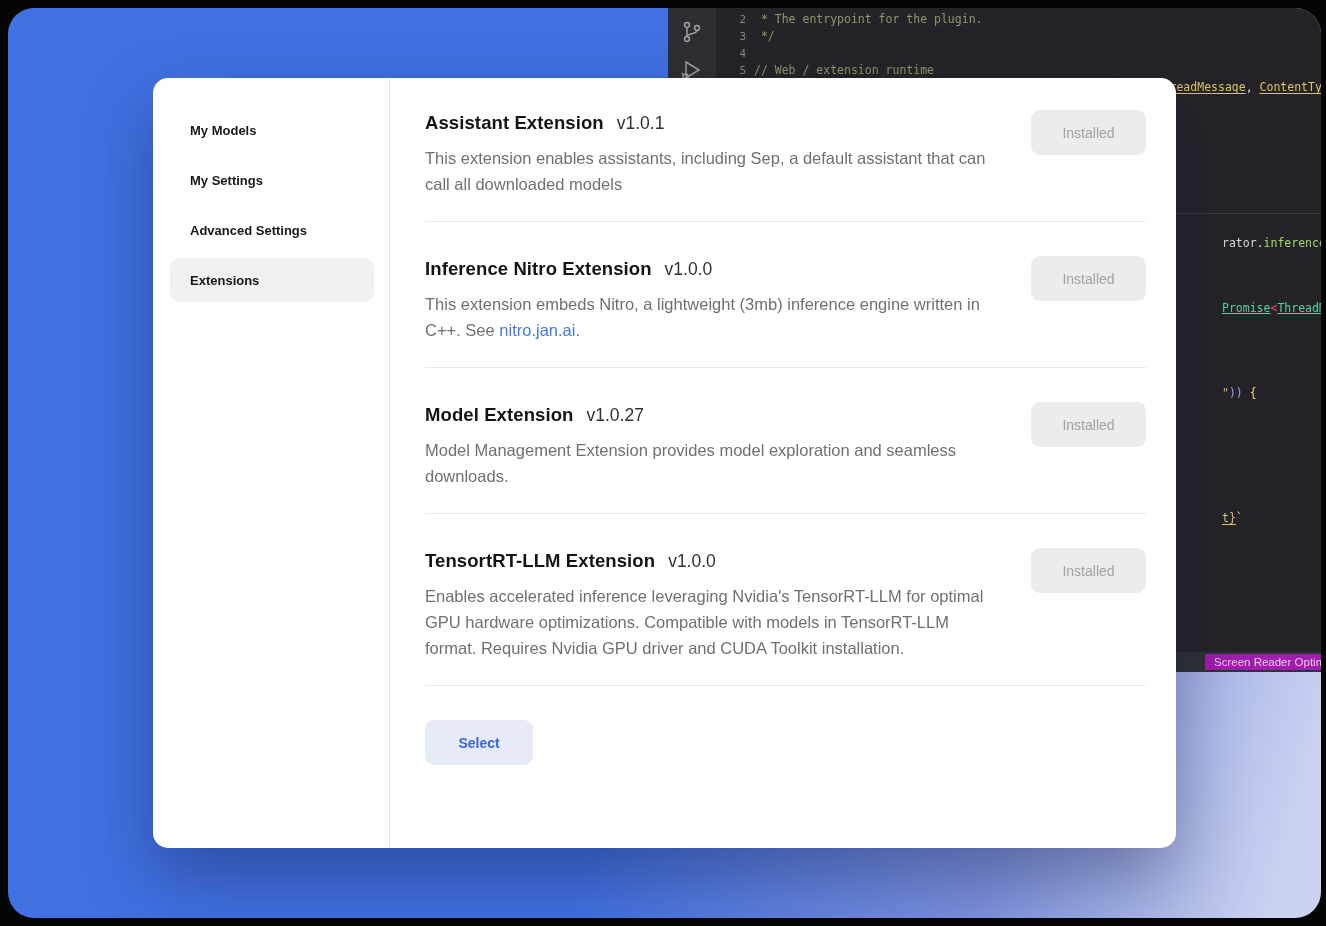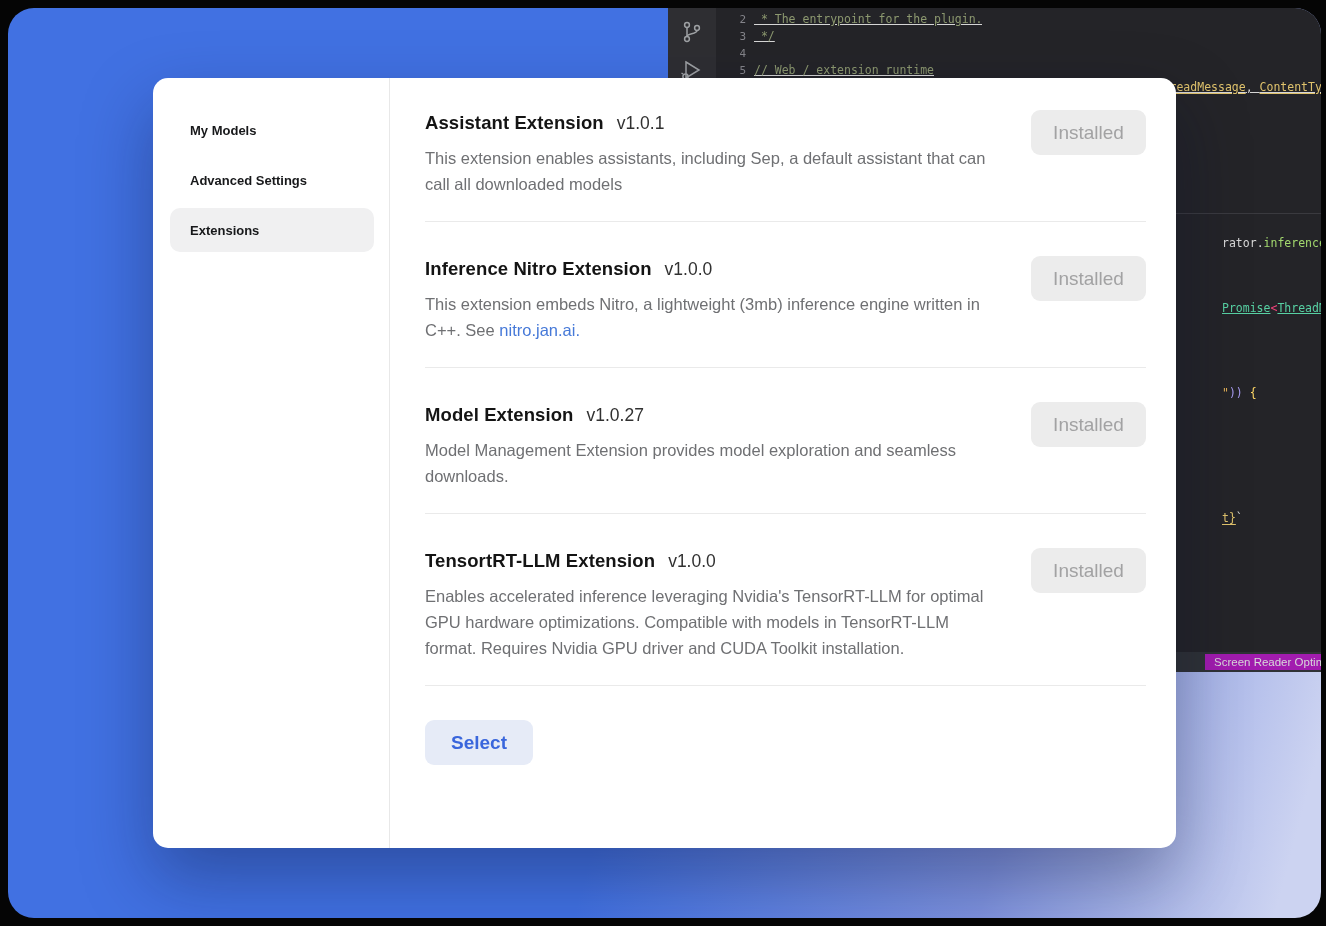--- a/index.html
+++ b/index.html
@@ -9,21 +9,21 @@
 
   
   .editor{position:absolute;left:660px;top:0;right:0;height:664px;background:#242428;overflow:hidden;}
   .activity-bar{position:absolute;left:0;top:0;bottom:20px;width:48px;background:#2E2E32;}
   .activity-bar svg{display:block;margin:12px auto 14px;}
   .code-area{position:absolute;left:48px;top:0;right:0;bottom:20px;
     font-family:"DejaVu Sans Mono", monospace;font-size:11.5px;line-height:17px;color:#d6d6d6;}
   .code-lines{padding-top:3px;}
   .code-line{display:flex;}
   .gutter{width:30px;flex:none;text-align:right;padding-right:8px;color:#84848a;font-size:11px;}
-  .code-text{white-space:pre;overflow:hidden;text-decoration:underline;}
+  .code-text{white-space:pre;overflow:hidden;}
   .editor-divider{position:absolute;left:0;right:0;top:205px;height:1px;background:#3a3a3f;}
   .frag{position:absolute;left:506px;white-space:pre;font-family:"DejaVu Sans Mono", monospace;font-size:11.5px;}
   .frag1{top:227px;} .frag2{top:292px;} .frag3{top:377px;} .frag4{top:502px;}
   .statusbar{position:absolute;left:0;right:0;bottom:0;height:20px;background:#2F3236;
     font-size:11.5px;color:#cfd0d2;}
   .status-go{position:absolute;left:478px;top:3px;}
   .status-seg{position:absolute;left:524px;right:0;top:2px;bottom:2px;background:#a21caf;
     display:flex;align-items:center;padding-left:9px;white-space:nowrap;overflow:hidden;color:#d8d9da;margin-left:13px;}
 
   
@@ -47,21 +47,21 @@
   .content{flex:1;padding:34px 30px 0 35px;box-sizing:border-box;overflow:hidden;}
   .ext-row{display:flex;align-items:flex-start;padding:36px 0 24px;border-bottom:1px solid #eaeaea;}
   .ext-row:first-child{padding-top:0;gap:6px;}
   .ext-row:last-child{border-bottom:none;}
   .ext-info{flex:1;padding-right:36px;}
   .title-line{display:flex;align-items:baseline;gap:13px;}
   .ext-name{font-size:18.5px;font-weight:700;color:#141414;margin:0;letter-spacing:.1px;}
   .ext-ver{font-size:17.5px;color:#313131;}
   .ext-desc{margin:12px 0 0;font-size:16.5px;line-height:1.55;color:#6f7073;max-width:575px;}
   .desc-link{color:#4679D8;cursor:pointer;}
-  .btn{height:45px;border:none;border-radius:9px;font-size:19px;margin-top:-2px;flex:none;
+  .btn{height:45px;border:none;border-radius:9px;font-size:14px;margin-top:-2px;flex:none;
     font-family:"Liberation Sans", sans-serif;cursor:pointer;}
   .btn.installed{width:115px;background:#ECECEC;color:#A2A2A3;font-weight:500;}
   .btn.select{width:108px;background:#E6EBF7;color:#3A66DC;font-weight:700;}
 </style>
 </head>
 <body>
 
 <div class="screen">
 
   <div class="editor">
@@ -115,20 +115,23 @@
       <span class="status-seg">Screen Reader Optimiz</span>
     </div>
   </div>
 
   <div class="modal">
     <aside class="sidebar">
       <div class="side-item">
         <span>My Models</span>
       </div>
       <div class="side-item">
+        <span>My Settings</span>
+      </div>
+      <div class="side-item">
         <span>Advanced Settings</span>
       </div>
       <div class="side-item active">
         <span>Extensions</span>
       </div>
     </aside>
 
     <main class="content">
 
       <section class="ext-row">

